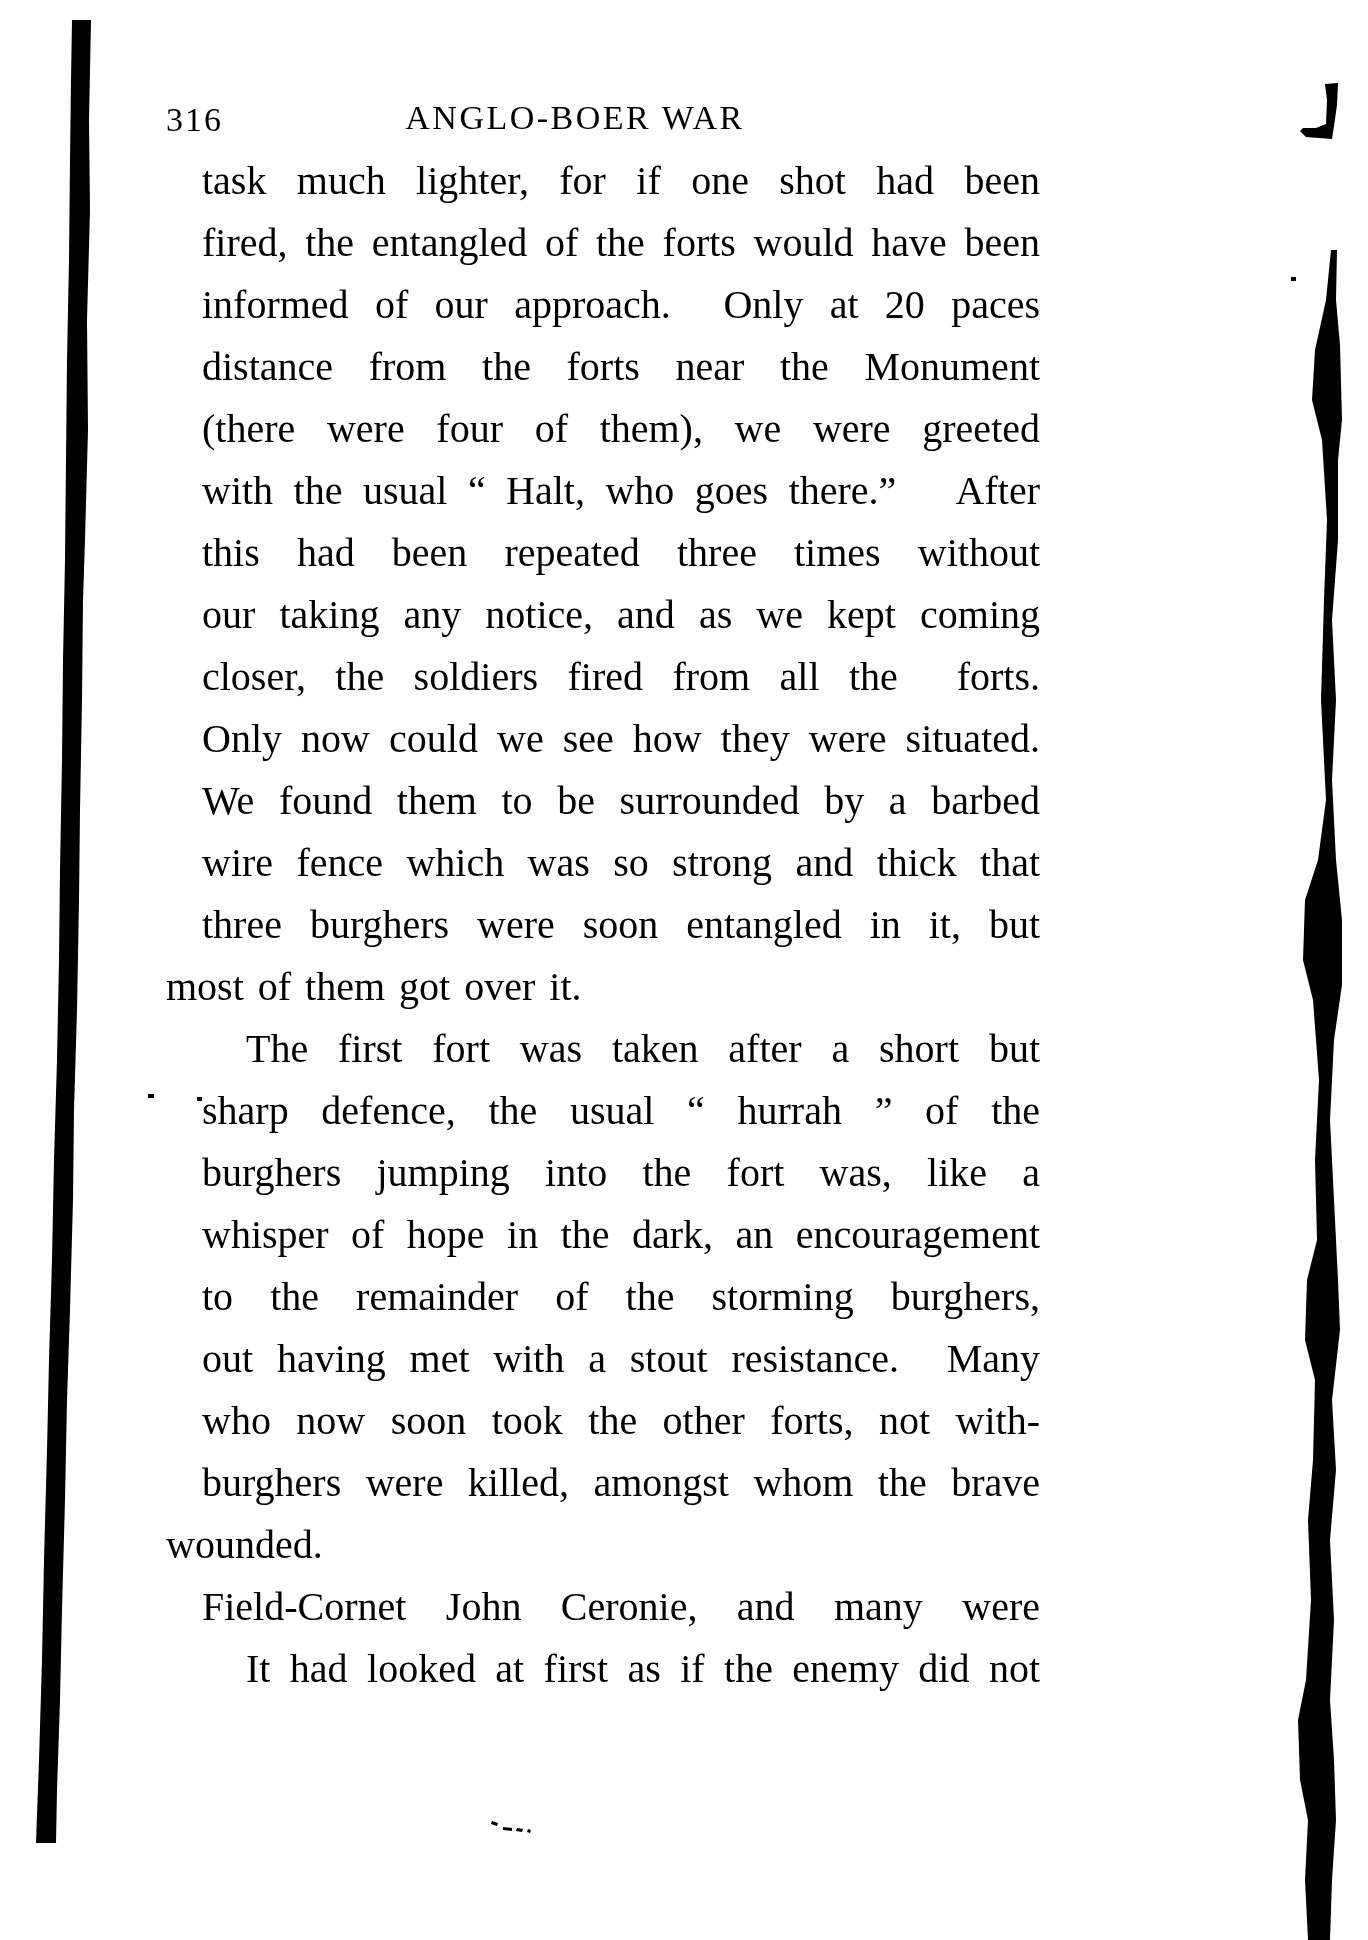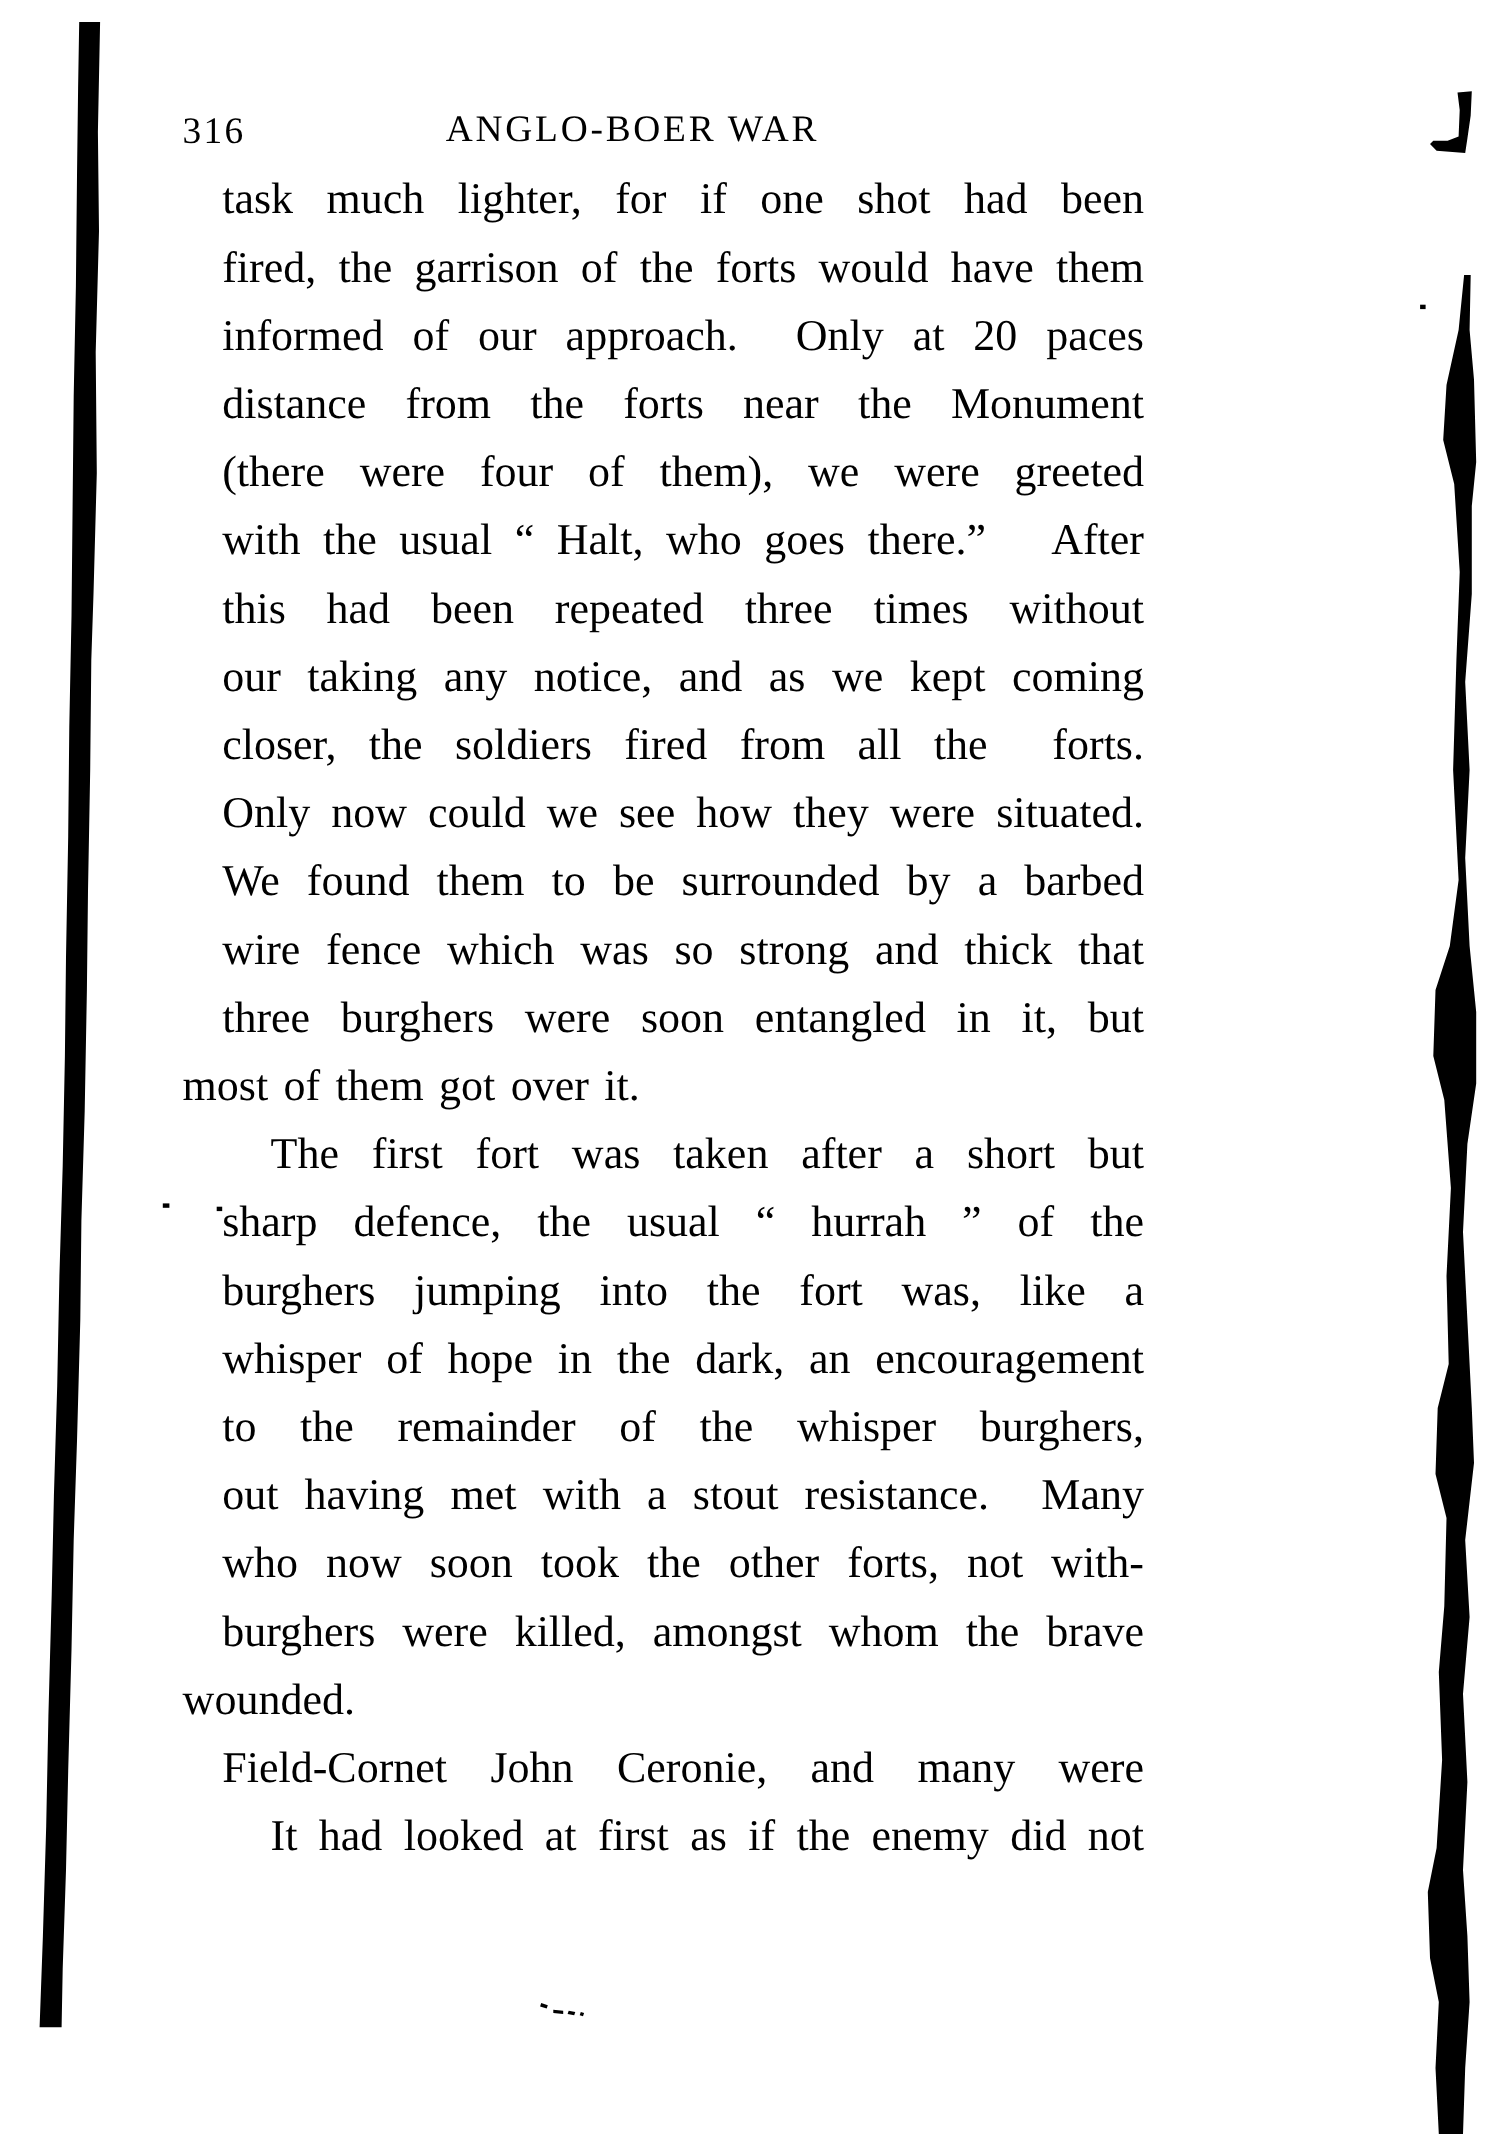--- a/index.html
+++ b/index.html
@@ -72,37 +72,37 @@
 </svg>
 
 <div class="page-header">
   <span class="page-number">316</span>
   <div class="running-title">ANGLO-BOER WAR</div>
 </div>
 
 <div class="body-text">
 
 <div class="line j">task much lighter, for if one shot had been</div>
-    <div class="line j">fired, the garrison of the forts would have them</div>
+    <div class="line j">fired, the entangled of the forts would have been</div>
     <div class="line j">informed of our approach.  Only at 20 paces</div>
     <div class="line j">distance from the forts near the Monument</div>
     <div class="line j">(there were four of them), we were greeted</div>
     <div class="line j">with the usual “ Halt, who goes there.”   After</div>
     <div class="line j">this had been repeated three times without</div>
     <div class="line j">our taking any notice, and as we kept coming</div>
     <div class="line j">closer, the soldiers fired from all the  forts.</div>
     <div class="line j">Only now could we see how they were situated.</div>
     <div class="line j">We found them to be surrounded by a barbed</div>
     <div class="line j">wire fence which was so strong and thick that</div>
     <div class="line j">three burghers were soon entangled in it, but</div>
     <div class="line">most of them got over it.</div>
     <div class="line j indent">The first fort was taken after a short but</div>
     <div class="line j">sharp defence, the usual “ hurrah ” of the</div>
     <div class="line j">burghers jumping into the fort was, like a</div>
     <div class="line j">whisper of hope in the dark, an encouragement</div>
-    <div class="line j">to the remainder of the whisper burghers,</div>
+    <div class="line j">to the remainder of the storming burghers,</div>
     <div class="line j">out having met with a stout resistance.  Many</div>
     <div class="line j">who now soon took the other forts, not with-</div>
     <div class="line j">burghers were killed, amongst whom the brave</div>
     <div class="line">wounded.</div>
     <div class="line j">Field-Cornet John Ceronie, and many were</div>
     <div class="line j indent">It had looked at first as if the enemy did not</div>
   </div>
 
 </body></html>

